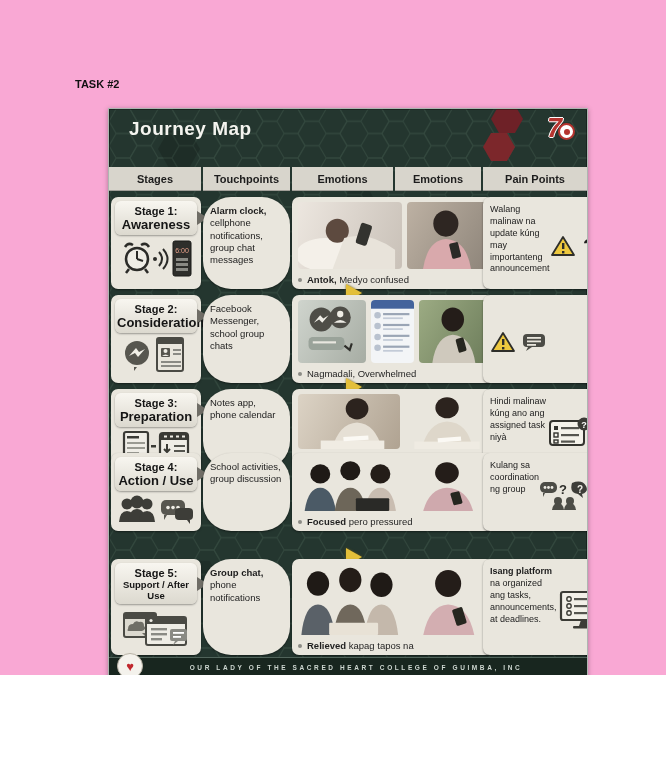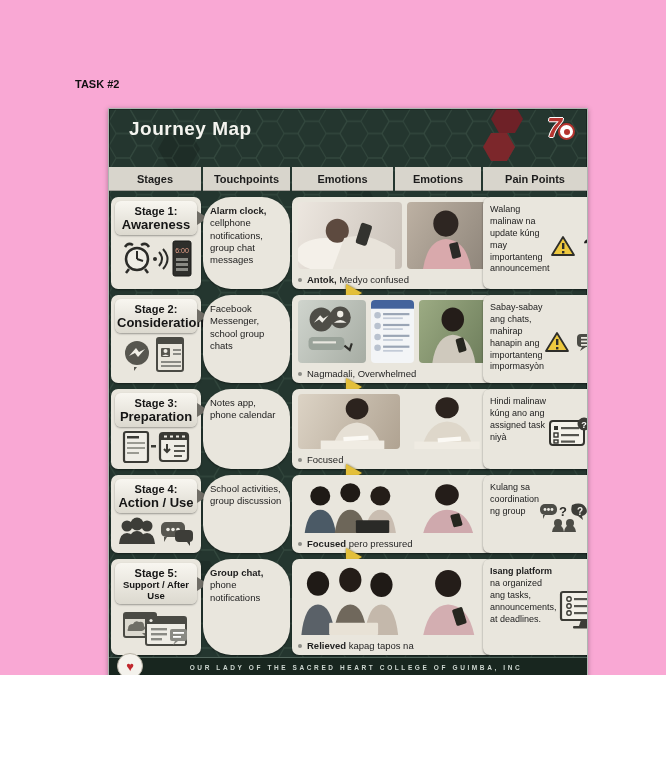--- a/index.html
+++ b/index.html
@@ -23,21 +23,21 @@
   .logo70 .zero{width:13px;height:13px;border-radius:50%;background:#fff;border:2px solid #b5342f;
                 margin:8px 0 0 -4px;position:relative;}
   .logo70 .zero::after{content:"";position:absolute;left:3.5px;top:3.5px;width:6px;height:6px;border-radius:50%;background:#b5342f;}
 
   .colhead{position:absolute;top:58px;height:24px;background:#d8d5cc;display:flex;align-items:center;justify-content:center;
            font-size:11px;font-weight:bold;color:#1d1d1d;box-shadow:inset 0 -1px 0 rgba(0,0,0,.25);}
   .ch1{left:0;width:92px;} .ch2{left:94px;width:87px;} .ch3{left:183px;width:101px;} .ch4{left:286px;width:86px;} .ch5{left:374px;width:104px;}
 
   .row{position:absolute;left:0;width:100%;}
   .r1{top:88px;height:92px;} .r2{top:186px;height:88px;} .r3{top:280px;height:80px;}
-  .r4{top:366px;height:78px;} .r5{top:450px;height:96px;}
+  .r4{top:344px;height:78px;} .r5{top:450px;height:96px;}
   .cell{position:absolute;top:0;bottom:0;background:#e9e6dd;border-radius:7px;box-shadow:0 1px 2px rgba(0,0,0,.45);}
   .col-stage{left:2px;width:90px;} .col-touch{left:94px;width:87px;border-radius:28px;} .col-emo{left:183px;width:189px;} .col-pain{left:374px;width:103px;}
 
   .stage-label{position:relative;margin:4px 4px 2px;background:linear-gradient(#f8f6f0,#dcd9cf);border-radius:6px;
                padding:4px 2px 3px;text-align:center;box-shadow:0 1px 2px rgba(0,0,0,.35);}
   .stage-label::after{content:"";position:absolute;right:-11px;top:50%;margin-top:-7px;
                border-top:7px solid transparent;border-bottom:7px solid transparent;border-left:11px solid #6f6d66;}
   .stage-line1{font-size:11px;font-weight:bold;color:#151515;}
   .stage-line2{font-size:13px;font-weight:bold;color:#151515;}
   .stage-line2.sm{font-size:9.5px;}
@@ -248,21 +248,20 @@
               <rect x="37" y="35" width="8" height="13" rx="1.5" fill="#26261f" transform="rotate(-16 41 41)"></rect>
             </svg>
           </div>
         </div>
         <div class="emo-caption">
             <span class="dot"></span>
             <span><span class="b"></span><span>Nagmadali, Overwhelmed</span></span>
           </div>
       </div>
       <div class="cell col-pain pain">
-        <span><span class="b"></span><span>Sabay-sabay ang chats, mahirap hanapin ang importanteng impormasyòn</span></span>
         <div class="pain-icons">
           <svg width="26" height="22" viewBox="0 0 26 22">
             <polygon points="13,2 24,20 2,20" fill="#edc83f" stroke="#2e2e2a" stroke-width="1.8" stroke-linejoin="round"></polygon>
             <rect x="12" y="8" width="2.4" height="6" fill="#2e2e2a"></rect>
               <rect x="12" y="16" width="2.4" height="2.4" fill="#2e2e2a"></rect>
           </svg>
           <svg width="24" height="20" viewBox="0 0 24 20">
             <rect x="1" y="2" width="22" height="13" rx="4" fill="#4c4c46"></rect>
             <path d="M6 15 l-2 4 l6-4 z" fill="#4c4c46"></path>
             <rect x="5" y="5" width="14" height="1.8" fill="#e9e6dd"></rect>

